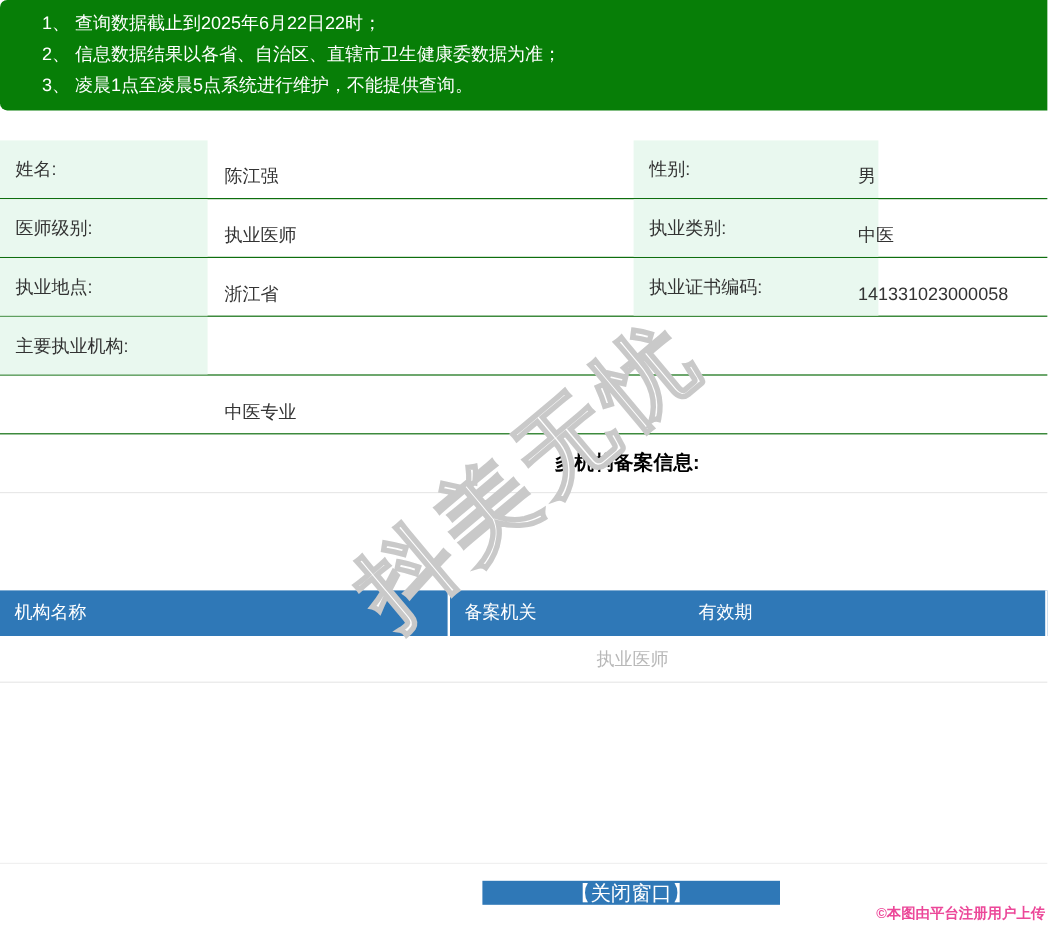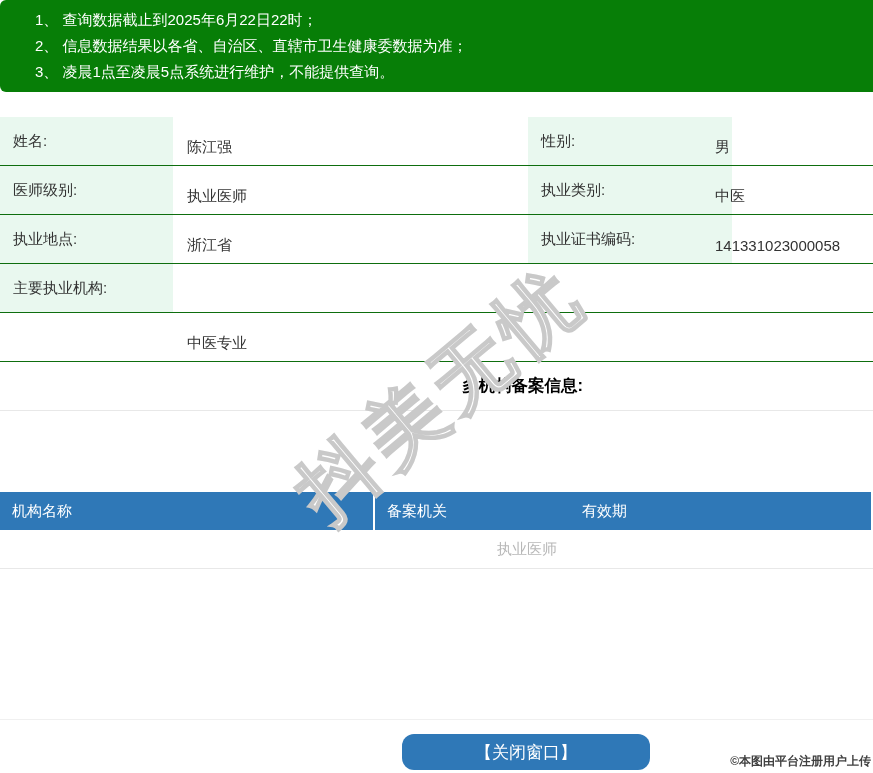--- a/index.html
+++ b/index.html
@@ -69,29 +69,29 @@
   .empty-row{position:absolute;left:0;top:530px;width:873px;height:38px;border-bottom:1px solid var(--line-gray);box-sizing:content-box;}
   .empty-text{
     position:absolute;left:181px;right:0;top:0;bottom:0;
     display:flex;align-items:center;justify-content:center;
     color:var(--muted-gray);font-size:15px;
   }
 
   .footer-line{position:absolute;left:0;top:719px;width:873px;height:1px;background:var(--faint-gray);}
 
   .close-btn{
-    position:absolute;left:402px;top:734px;width:248px;height:36px;
-    background:var(--header-blue);color:#fff;border:none;border-radius:12px;
+    position:absolute;left:402px;top:734px;width:248px;height:20px;
+    background:var(--header-blue);color:#fff;border:none;border-radius:0;
     font-size:17px;font-family:inherit;cursor:pointer;
     display:flex;align-items:center;justify-content:center;text-align:right;
   }
 
   .stamp{
     position:absolute;right:2px;top:753px;
-    font-size:12px;font-weight:bold;color:#404040;white-space:nowrap;
+    font-size:12px;font-weight:bold;color:#ec4899;white-space:nowrap;
     text-shadow:-1px -1px 0 #fff,1px -1px 0 #fff,-1px 1px 0 #fff,1px 1px 0 #fff,0 0 2px #fff;
   }
 
   
   .watermark{
     position:absolute;left:258px;top:352px;width:366px;
     text-align:center;
     font-size:78px;line-height:84px;font-weight:bold;letter-spacing:8px;
     color:#fff;
     -webkit-text-stroke:2px var(--watermark-stroke);

